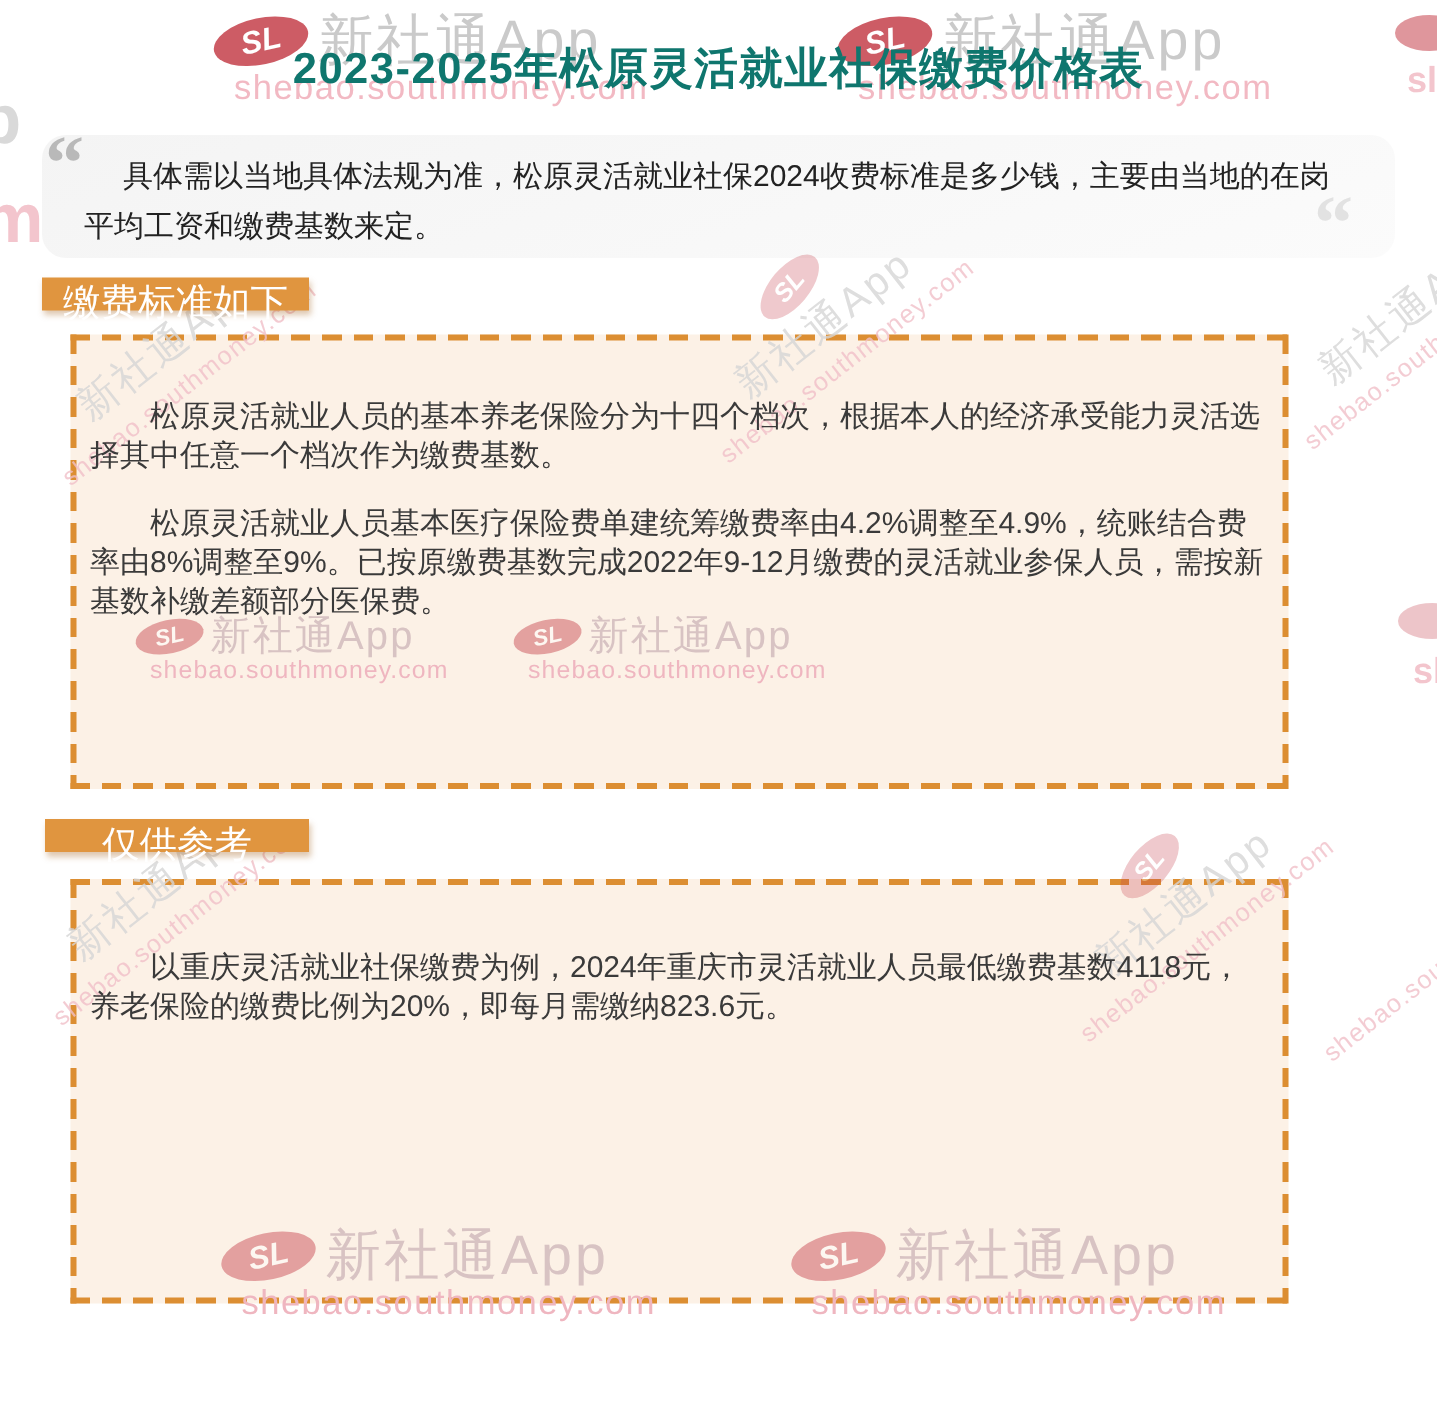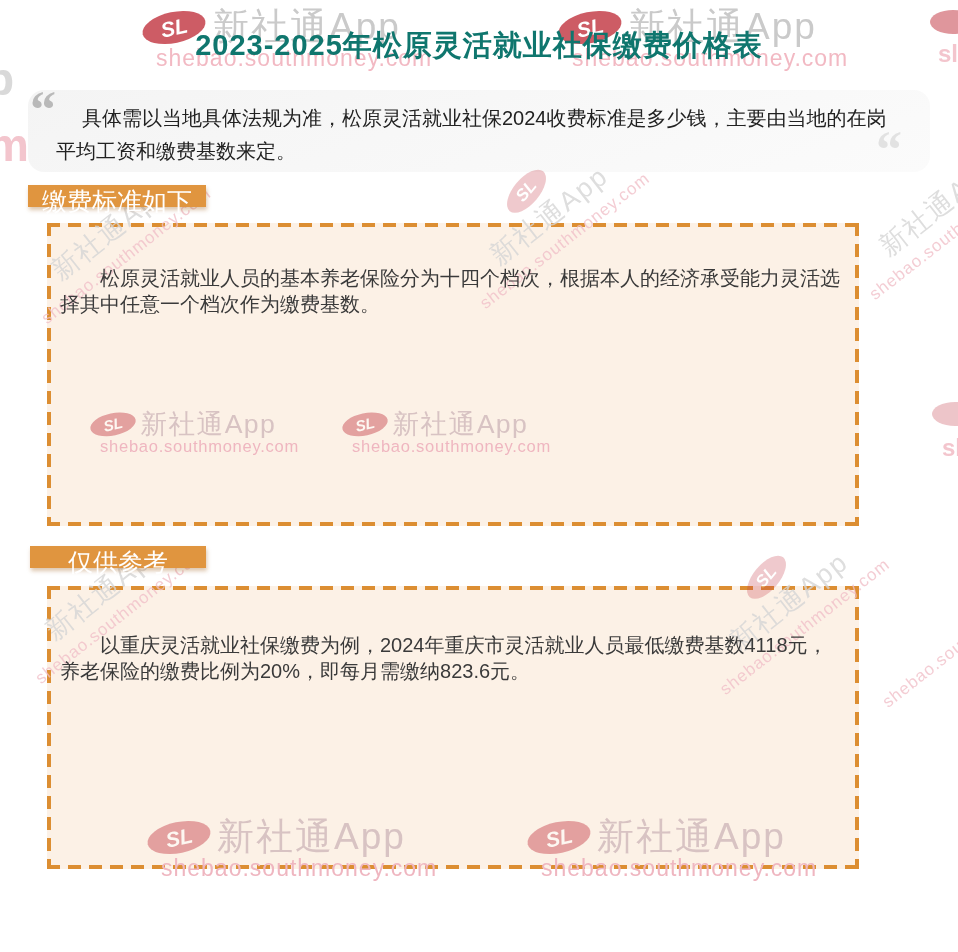--- a/index.html
+++ b/index.html
@@ -169,20 +169,21 @@
   </div>
 
   <div class="badge badge-1">缴费标准如下</div>
   <div class="dash-box box-1">
     <i class="dash-edge dash-top"></i>
     <i class="dash-edge dash-bottom"></i>
     <i class="dash-edge dash-left"></i>
     <i class="dash-edge dash-right"></i>
     <div class="box-content">
       <p>松原灵活就业人员的基本养老保险分为十四个档次，根据本人的经济承受能力灵活选择其中任意一个档次作为缴费基数。</p>
+      <p>松原灵活就业人员基本医疗保险费单建统筹缴费率由4.2%调整至4.9%，统账结合费率由8%调整至9%。已按原缴费基数完成2022年9-12月缴费的灵活就业参保人员，需按新基数补缴差额部分医保费。</p>
     </div>
   </div>
 
   <div class="badge badge-2">仅供参考</div>
   <div class="dash-box box-2">
     <i class="dash-edge dash-top"></i>
     <i class="dash-edge dash-bottom"></i>
     <i class="dash-edge dash-left"></i>
     <i class="dash-edge dash-right"></i>
     <div class="box-content">

